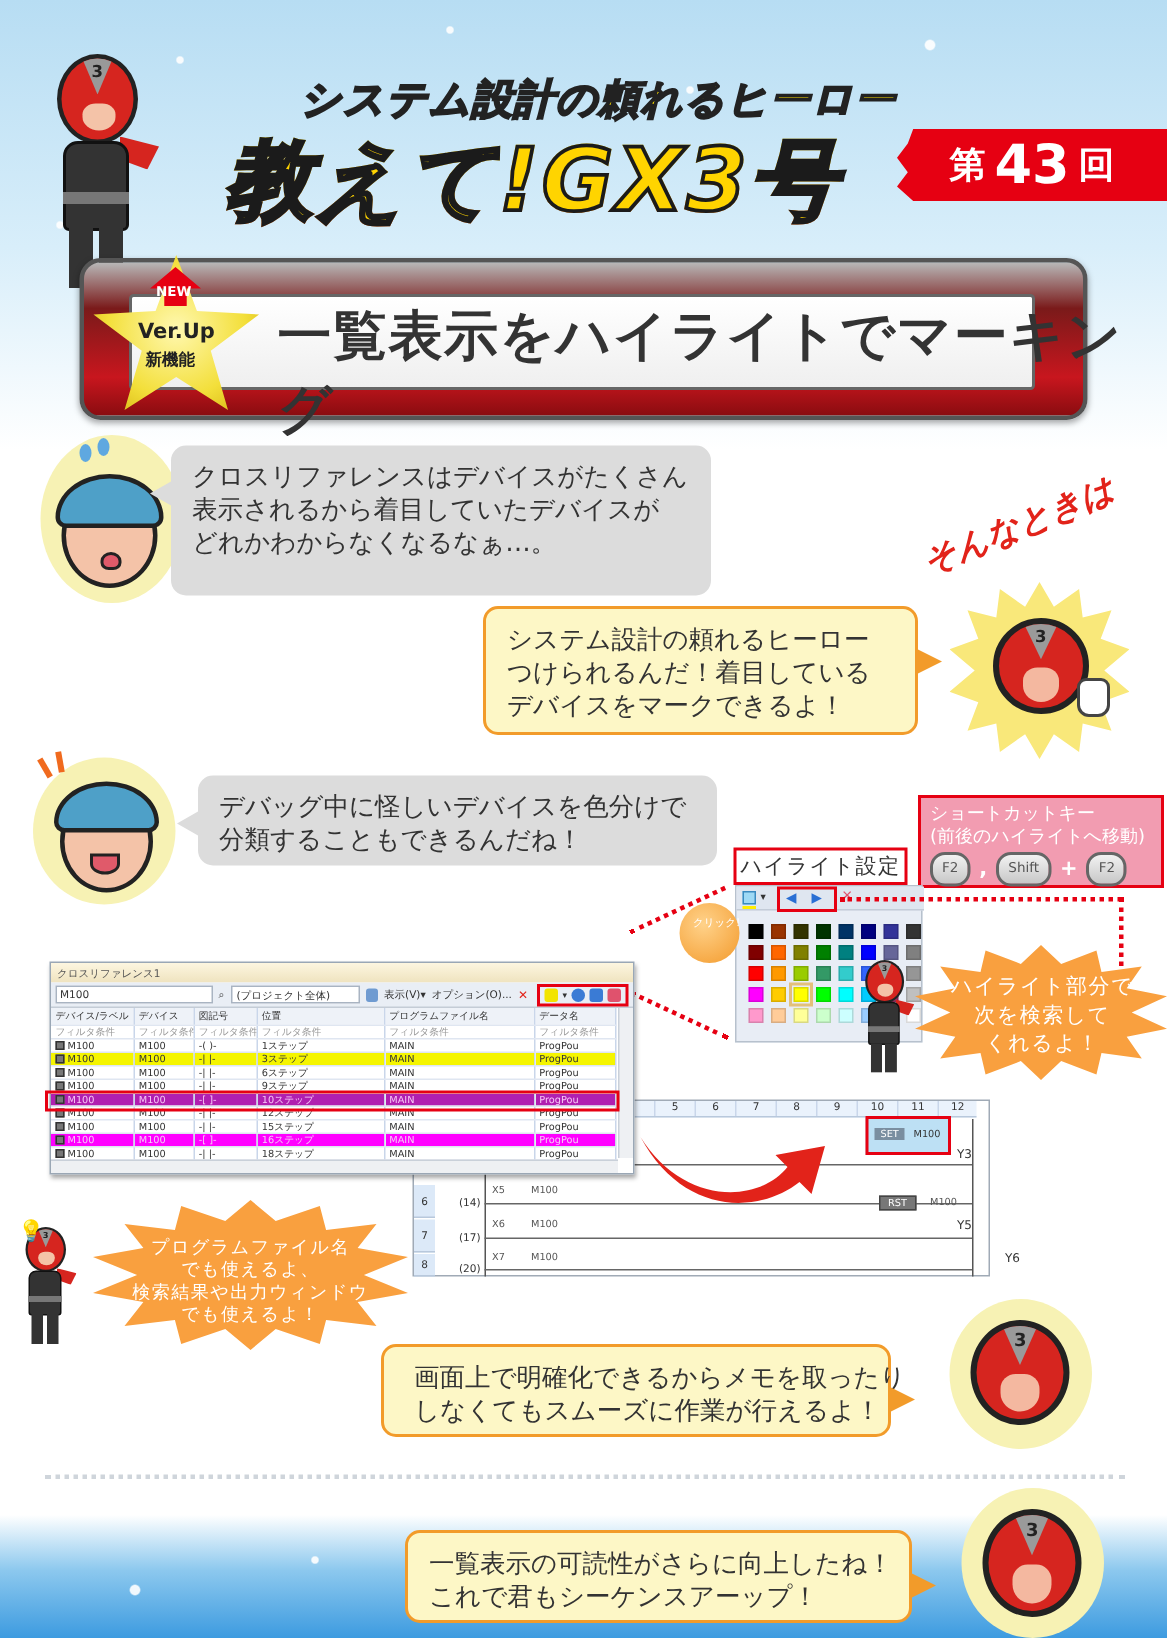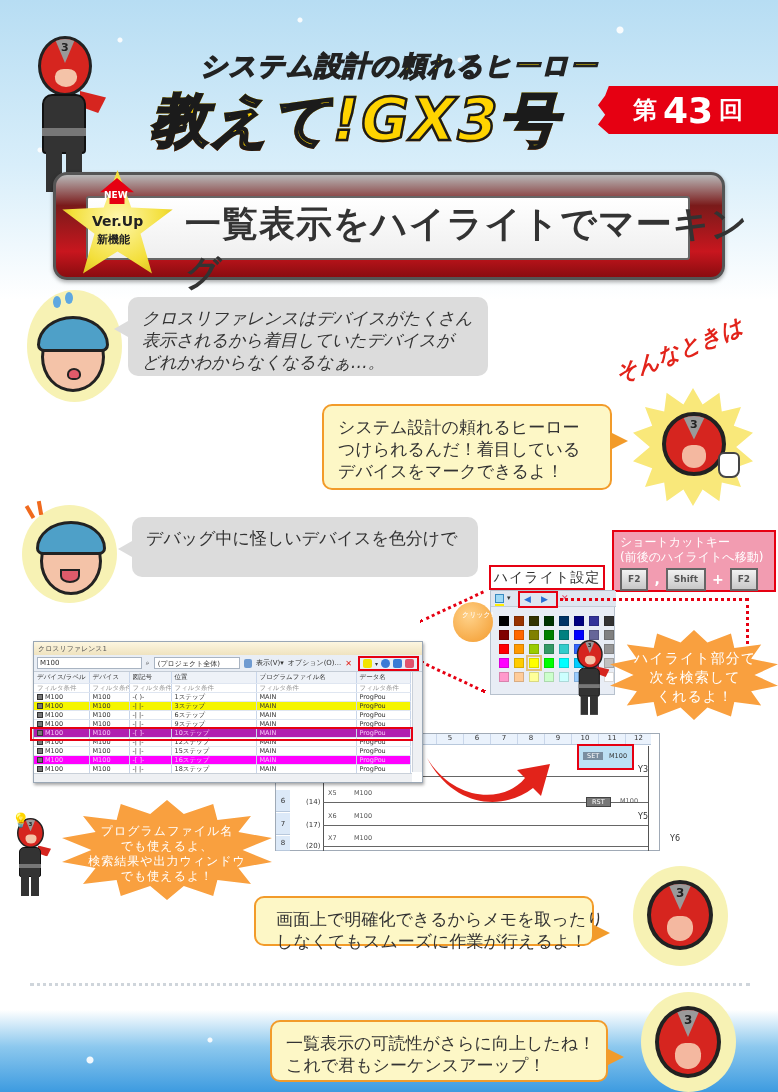--- a/index.html
+++ b/index.html
@@ -274,22 +274,22 @@
     background: radial-gradient(circle at 40% 35%, #ffd28a, #f39a2c); 
   }
   .click-text { left: 462px; top: 610px; font-size: 7px; color: #fff; }
 
   .shortcut {
     left: 612px; top: 530px; width: 164px; height: 62px; background: #f29cb1; border: 2px solid #e60012;
     padding: 3px 6px; color: #fff; font-size: 12px; line-height: 15px;
   }
   .keys { display: flex; align-items: center; gap: 6px; margin-top: 3px; }
   .key {
-    background: linear-gradient(180deg,#f2f2f2,#c7c7c7); border: 2px solid #666; border-radius: 0;
-    font-size: 9px; font-weight: bold; color: #555; padding: 2px 6px;
+    background: linear-gradient(180deg,#f2f2f2,#c7c7c7); border: 2px solid #666; border-radius: 10px;
+    font-size: 9px; font-weight: normal; color: #555; padding: 2px 6px;
   }
   .key-sep { color: #fff; font-size: 14px; font-weight: bold; }
 
   .dotline-h { position: absolute; height: 0; border-top: 3px dotted #e60012; }
   .dotline-v { position: absolute; width: 0; border-left: 3px dotted #e60012; }
 
   .separator {
     left: 30px; top: 983px; width: 720px; height: 0; border-top: 3px dotted #cfd5db;
   }
 </style>
@@ -327,21 +327,21 @@
 <div class="abs star-ver">Ver.Up</div>
 <div class="abs star-sub">新機能</div>
 
 <div class="abs face-circle" style="left:27px;top:290px;width:95px;height:112px;">
   <div class="cap-face" style="left:14px;top:32px;width:64px;height:70px;"></div>
   <div class="cap" style="left:10px;top:26px;width:72px;height:36px;"></div>
   <div style="position:absolute;left:40px;top:78px;width:14px;height:12px;border-radius:50% 50% 40% 40%;background:#e05a6a;border:2px solid #222;"></div>
   <div style="position:absolute;left:26px;top:6px;width:8px;height:12px;border-radius:50% 50% 50% 50%;background:#5fa8e0;"></div>
   <div style="position:absolute;left:38px;top:2px;width:8px;height:12px;border-radius:50%;background:#5fa8e0;"></div>
 </div>
-<div class="abs bubble-gray" style="left:128px;top:297px;width:360px;height:79px;font-style:italic;">
+<div class="abs bubble-gray" style="left:114px;top:297px;width:360px;height:100px;">
   <span class="bubble-line">クロスリファレンスはデバイスがたくさん</span>
   <span class="bubble-line">表示されるから着目していたデバイスが</span>
   <span class="bubble-line">どれかわからなくなるなぁ…。</span>
 </div>
 
 <div class="abs bubble-yellow" style="left:322px;top:404px;width:290px;height:86px;">
   <span class="bubble-line">システム設計の頼れるヒーロー</span>
   <span class="bubble-line">つけられるんだ！着目している</span>
   <span class="bubble-line">デバイスをマークできるよ！</span>
 </div>
@@ -355,20 +355,21 @@
 
 <div class="abs face-circle" style="left:22px;top:505px;width:95px;height:98px;">
   <div class="cap-face" style="left:18px;top:22px;width:62px;height:68px;"></div>
   <div class="cap" style="left:14px;top:16px;width:70px;height:34px;"></div>
   <div style="position:absolute;left:38px;top:64px;width:20px;height:14px;border-radius:0 0 50% 50%;background:#e05a6a;border:2px solid #222;"></div>
   <div style="position:absolute;left:6px;top:0px;width:4px;height:14px;background:#f06a1e;transform:rotate(-30deg);"></div>
   <div style="position:absolute;left:16px;top:-4px;width:4px;height:14px;background:#f06a1e;transform:rotate(-10deg);"></div>
 </div>
 <div class="abs bubble-gray" style="left:132px;top:517px;width:346px;height:60px;">
   <span class="bubble-line">デバッグ中に怪しいデバイスを色分けで</span>
+  <span class="bubble-line">分類することもできるんだね！</span>
 </div>
 
 <div class="abs shortcut">
   <div>ショートカットキー</div>
   <div>(前後のハイライトへ移動)</div>
   <div class="keys">
     <span class="key">F2</span>
     <span class="key-sep">,</span>
     <span class="key">Shift</span>
     <span class="key-sep">+</span>
@@ -641,21 +642,21 @@
 </div>
 <div class="abs" style="left:12px;top:812px;font-size:14px;color:#f2c200;">💡</div>
 <div class="abs burst" style="left:62px;top:800px;width:210px;height:100px;"></div>
 <div class="abs burst-text" style="left:72px;top:824px;width:190px;font-size:12px;line-height:15px;">
   <div>プログラムファイル名</div>
   <div>でも使えるよ、</div>
   <div>検索結果や出力ウィンドウ</div>
   <div>でも使えるよ！</div>
 </div>
 
-<div class="abs bubble-yellow" style="left:254px;top:896px;width:340px;height:50px;padding-left:20px;">
+<div class="abs bubble-yellow" style="left:254px;top:896px;width:340px;height:62px;padding-left:20px;">
   <span class="bubble-line">画面上で明確化できるからメモを取ったり</span>
   <span class="bubble-line">しなくてもスムーズに作業が行えるよ！</span>
 </div>
 <div class="abs face-circle" style="left:633px;top:866px;width:95px;height:100px;">
   <div class="hero-icon" style="left:14px;top:14px;width:66px;height:70px;">
     <span class="hnum" style="font-size:12px;">3</span>
       <div class="hface"></div>
   </div>
 </div>
 

